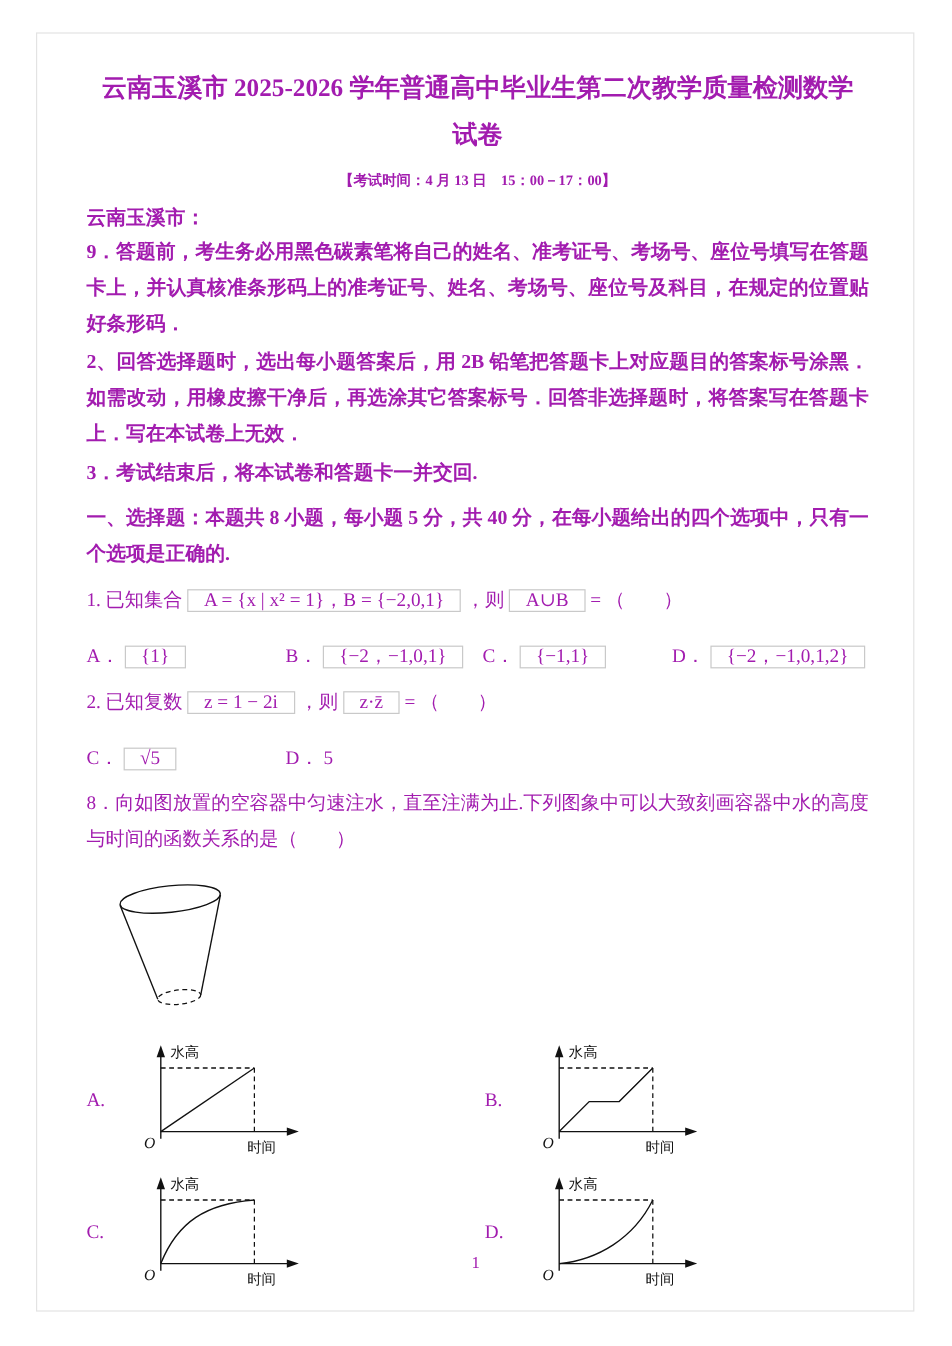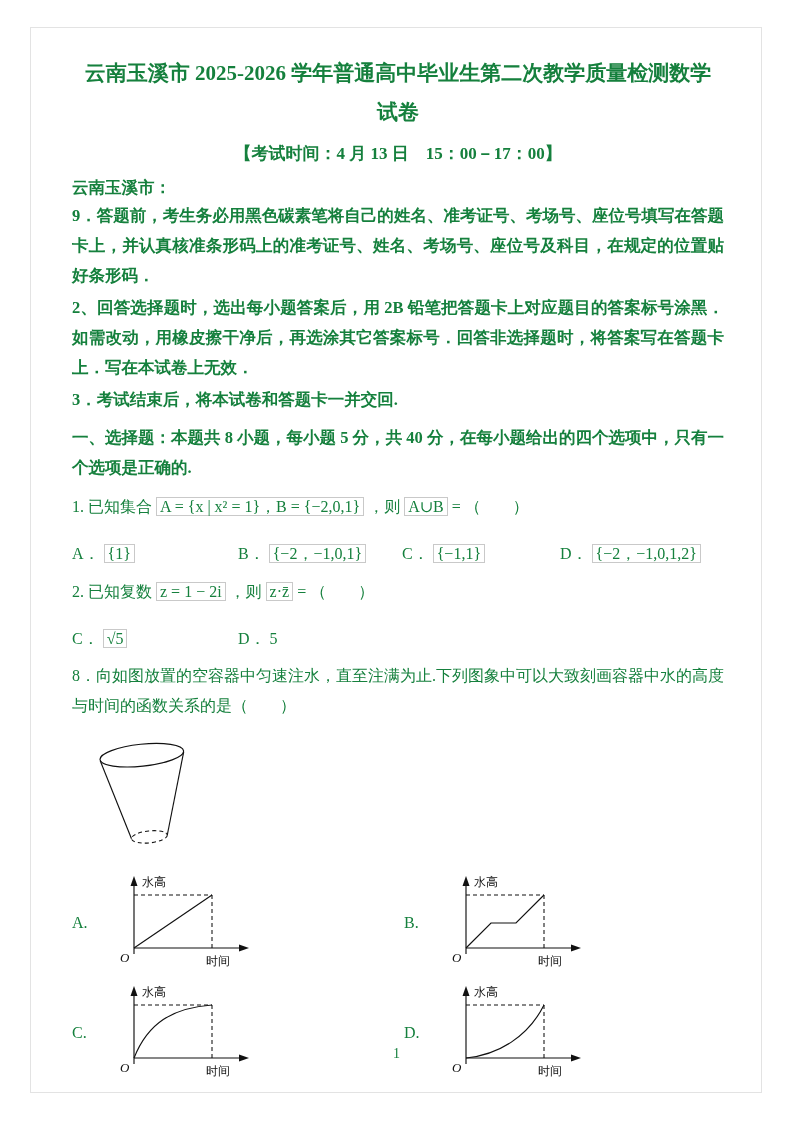--- a/index.html
+++ b/index.html
@@ -2,21 +2,21 @@
 <html><head>
 <meta charset="utf-8">
 <style>
   * { box-sizing: border-box; }
   html, body { margin: 0; padding: 0; background: #ffffff; }
   .page {
     position: relative;
     width: 793px;
     height: 1122px;
     background: #ffffff;
-    color: #15803d;
+    color: #a21caf;
     font-family: "Liberation Serif", "DejaVu Serif", serif;
     overflow: hidden;
   }
   .frame {
     position: absolute;
     left: 30px; top: 27px;
     width: 732px; height: 1066px;
     border: 1px solid #e3e3e3;
     pointer-events: none;
   }
@@ -29,21 +29,21 @@
     margin: 0;
     text-align: center;
     font-size: 21px;
     font-weight: bold;
     line-height: 1.85;
   }
   .title .tline { display: block; }
   .examtime {
     margin: 10px 0 12px 0;
     text-align: center;
-    font-size: 17px;
+    font-size: 12px;
     font-weight: bold;
   }
   .notice-heading {
     font-size: 16.5px;
     font-weight: bold;
     margin: 2px 0 2px 0;
   }
   .notice {
     font-size: 16.5px;
     font-weight: bold;
@@ -65,21 +65,21 @@
   }
   .options {
     display: grid;
     grid-template-columns: 166px 164px 158px 1fr;
     font-size: 16px;
     line-height: 1.7;
     margin: 19px 0 2px 0;
   }
   .mathbox {
     border: 1px solid #c9c9c9;
-    padding: 0 3px;
+    padding: 0 13px;
     white-space: nowrap;
   }
   .figure-wrap { margin: 14px 0 4px 2px; }
   .graphs {
     display: grid;
     grid-template-columns: 332px 1fr;
     row-gap: 10px;
     margin-top: 10px;
   }
   .graph-cell { display: flex; align-items: center; gap: 8px; }

